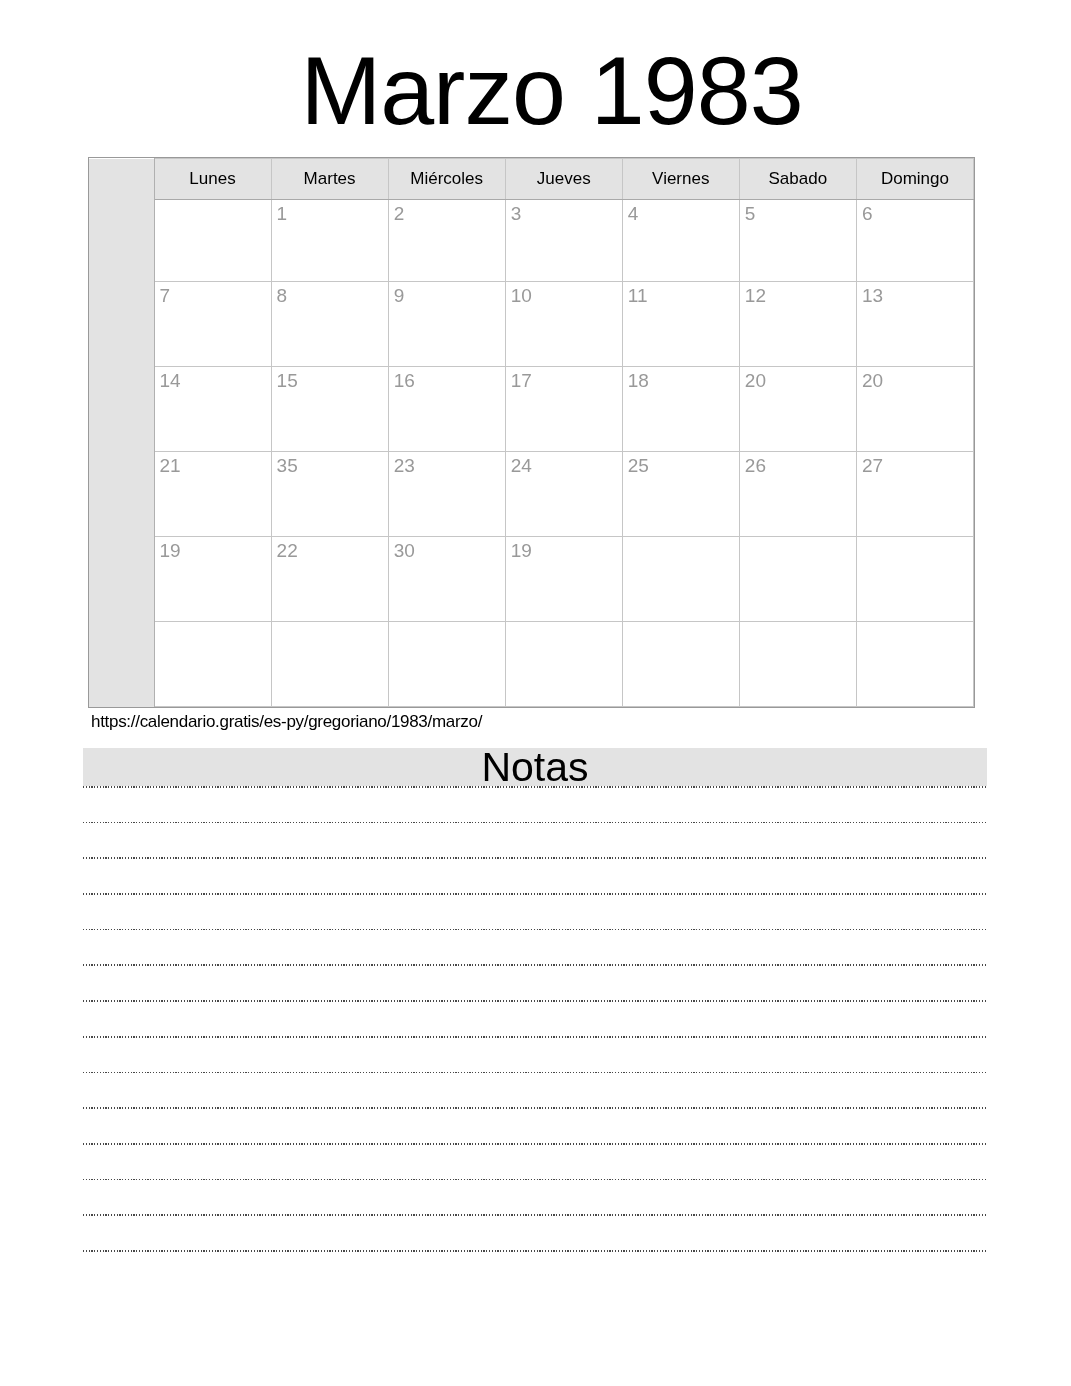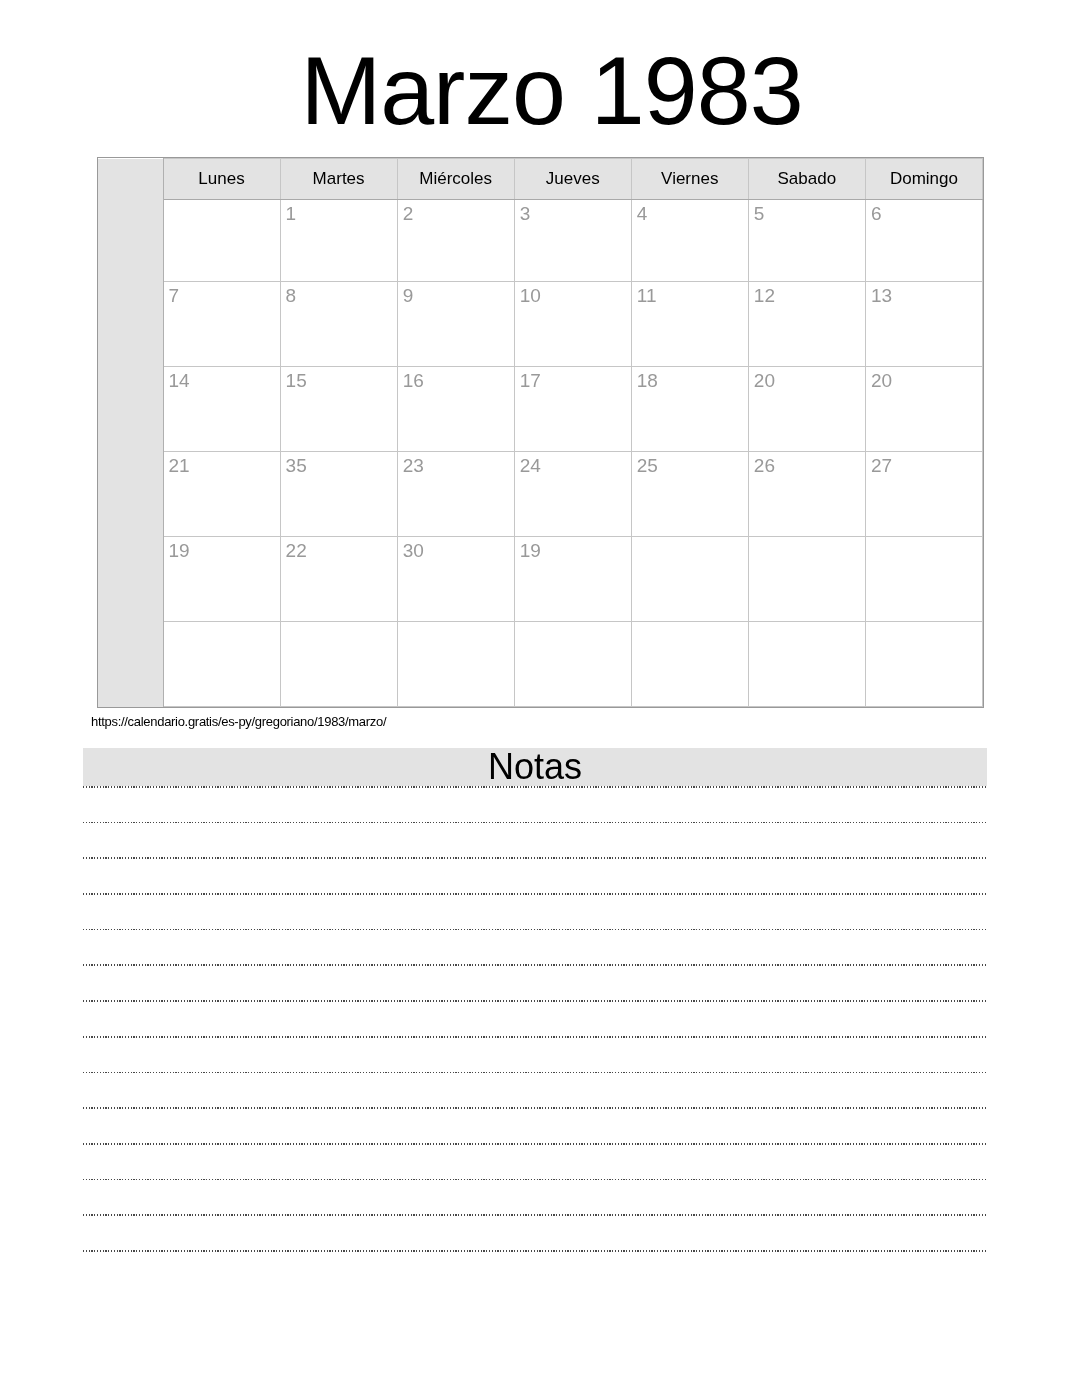--- a/index.html
+++ b/index.html
@@ -24,21 +24,21 @@
     font-size: 97px;
     line-height: 97px;
     font-weight: normal;
     letter-spacing: -1px;
     color: #000;
   }
 
   
   .cal-wrap {
     position: absolute;
-    left: 97px;
+    left: 88px;
     top: 157px;
     width: 887px;
     border: 1px solid #999999;
     box-sizing: border-box;
   }
   table.cal {
     width: 100%;
     border-collapse: collapse;
     table-layout: fixed;
   }
@@ -68,38 +68,38 @@
   table.cal td.weekcol {
     background: #e3e3e3;
     border-right: 1px solid #b0b0b0;
   }
 
   
   .url {
     position: absolute;
     left: 91px;
     top: 711px;
-    font-size: 13px;
+    font-size: 17px;
     line-height: 21px;
     letter-spacing: -0.3px;
     color: #000;
   }
 
   
   .notes {
     position: absolute;
     left: 83px;
     top: 748px;
     width: 904px;
   }
   .notes-bar {
     height: 38px;
     background: #e3e3e3;
     text-align: center;
-    font-size: 36px;
+    font-size: 41px;
     line-height: 38px;
     color: #000;
   }
   .rule {
     height: 1.7px;
     background: repeating-linear-gradient(90deg,
       #484848 0, #484848 1.2px,
       transparent 1.2px, transparent 2.8px);
   }
   .rule.spaced { margin-top: 34px; }

